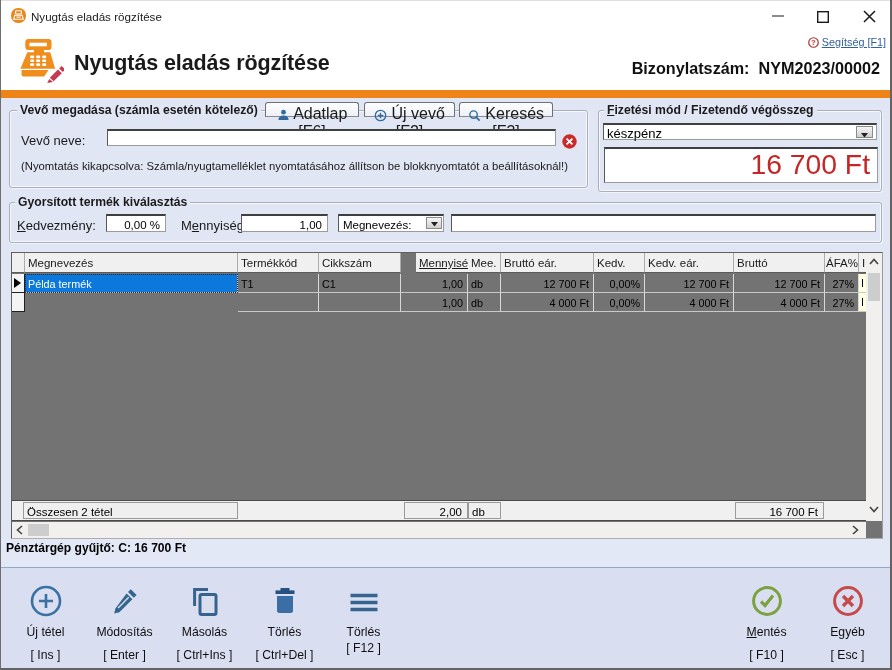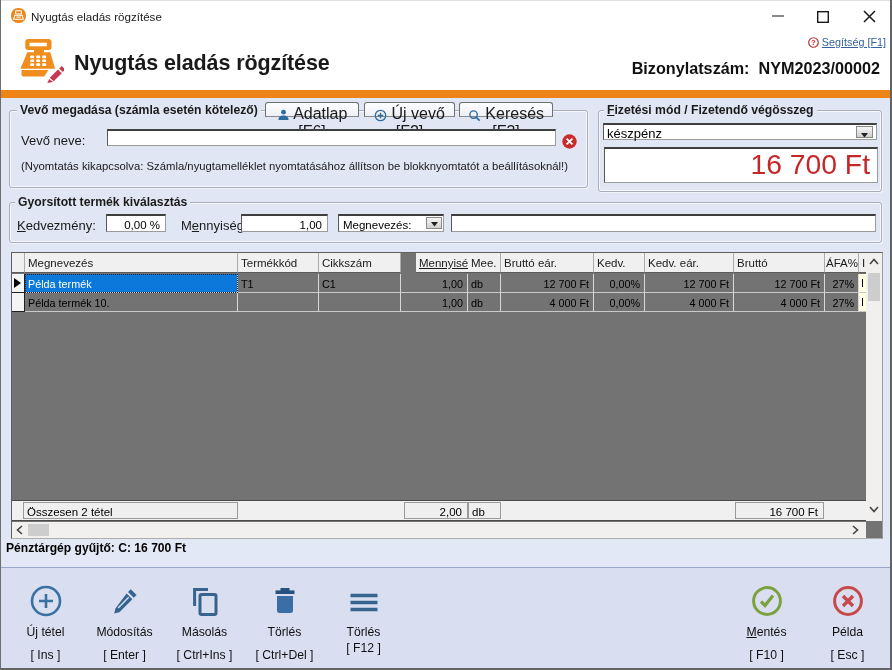--- a/index.html
+++ b/index.html
@@ -178,21 +178,20 @@
   <div class="cell num" style="left:389px; top:21px; width:67px;">1,00</div>
   <div class="cell" style="left:456px; top:21px; width:33px;">db</div>
   <div class="cell num" style="left:489px; top:21px; width:93px;">12 700 Ft</div>
   <div class="cell num" style="left:582px; top:21px; width:51px;">0,00%</div>
   <div class="cell num" style="left:633px; top:21px; width:89px;">12 700 Ft</div>
   <div class="cell num" style="left:722px; top:21px; width:91px;">12 700 Ft</div>
   <div class="cell num" style="left:813px; top:21px; width:34px;">27%</div>
   <div class="cell" style="left:847px; top:21px; width:7px; background:#FFFFE1; border-right:none; padding:3px 0 0 2px;">I</div>
 
   <div class="cell" style="left:0; top:40px; width:13px; background:#F4F4F4; border-right:1px solid #202020; border-bottom:1px solid #202020;"></div>
-  <div class="cell" style="left:13px; top:40px; width:213px;">Példa termék 10.</div>
   <div class="cell" style="left:226px; top:40px; width:81px;"></div>
   <div class="cell" style="left:307px; top:40px; width:82px;"></div>
   <div class="cell num" style="left:389px; top:40px; width:67px;">1,00</div>
   <div class="cell" style="left:456px; top:40px; width:33px;">db</div>
   <div class="cell num" style="left:489px; top:40px; width:93px;">4 000 Ft</div>
   <div class="cell num" style="left:582px; top:40px; width:51px;">0,00%</div>
   <div class="cell num" style="left:633px; top:40px; width:89px;">4 000 Ft</div>
   <div class="cell num" style="left:722px; top:40px; width:91px;">4 000 Ft</div>
   <div class="cell num" style="left:813px; top:40px; width:34px;">27%</div>
   <div class="cell" style="left:847px; top:40px; width:7px; background:#FFFFE1; border-right:none; padding:3px 0 0 2px;">I</div>
@@ -280,15 +279,15 @@
       <path d="M10 16.5 L14 20.5 L22 10.5" fill="none" stroke="#7CA13F" stroke-width="3.2"></path>
     </svg>
   <div class="cap" style="margin-top:4px;"><u>M</u>entés</div>
   <div class="key" style="margin-top:9px;">[ F10 ]</div>
 </div>
 <div class="tbtn" style="left:806px; top:585px; width:81px;">
   <svg width="32" height="32" viewBox="0 0 32 32">
       <circle cx="16" cy="16" r="13.4" fill="none" stroke="#C64A4A" stroke-width="3"></circle>
       <path d="M11 11 L21 21 M21 11 L11 21" stroke="#C64A4A" stroke-width="3.4"></path>
     </svg>
-  <div class="cap" style="margin-top:4px;">Példa</div>
+  <div class="cap" style="margin-top:4px;">Egyéb</div>
   <div class="key" style="margin-top:9px;">[ Esc ]</div>
 </div>
 
 </body></html>

